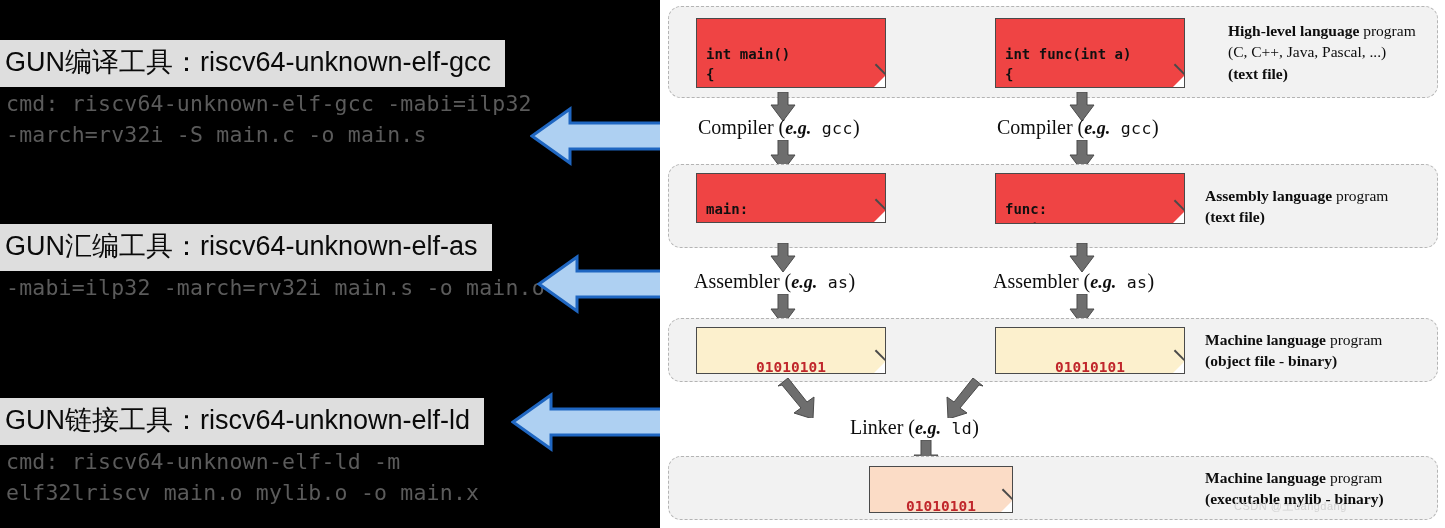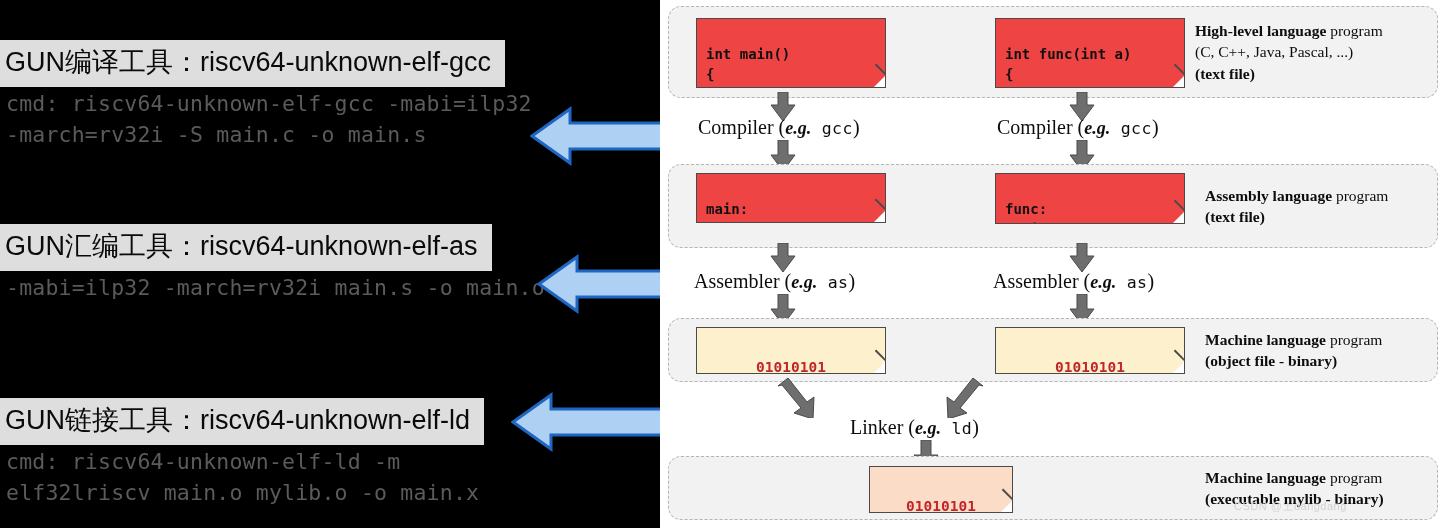--- a/index.html
+++ b/index.html
@@ -157,21 +157,21 @@
         <div class="fold-edge"></div>
       </div>
       <div class="card code" style="left:326px;top:11px;width:190px;height:70px;">
 <span>int func(int a)
 {
   return a*113;
 }</span>
         <div class="fold"></div>
         <div class="fold-edge"></div>
       </div>
-      <div class="stage-label" style="left:526px;top:13px;">
+      <div class="stage-label" style="left:559px;top:13px;">
         <div>
           <b>High-level language</b><span> program</span>
         </div>
         <div>(C, C++, Java, Pascal, ...)</div>
         <div><b>(text file)</b></div>
       </div>
     </div>
 
     <div class="gray-arrow" style="left:110px;top:92px;">
       <svg width="26" height="30" viewBox="0 0 26 30">

